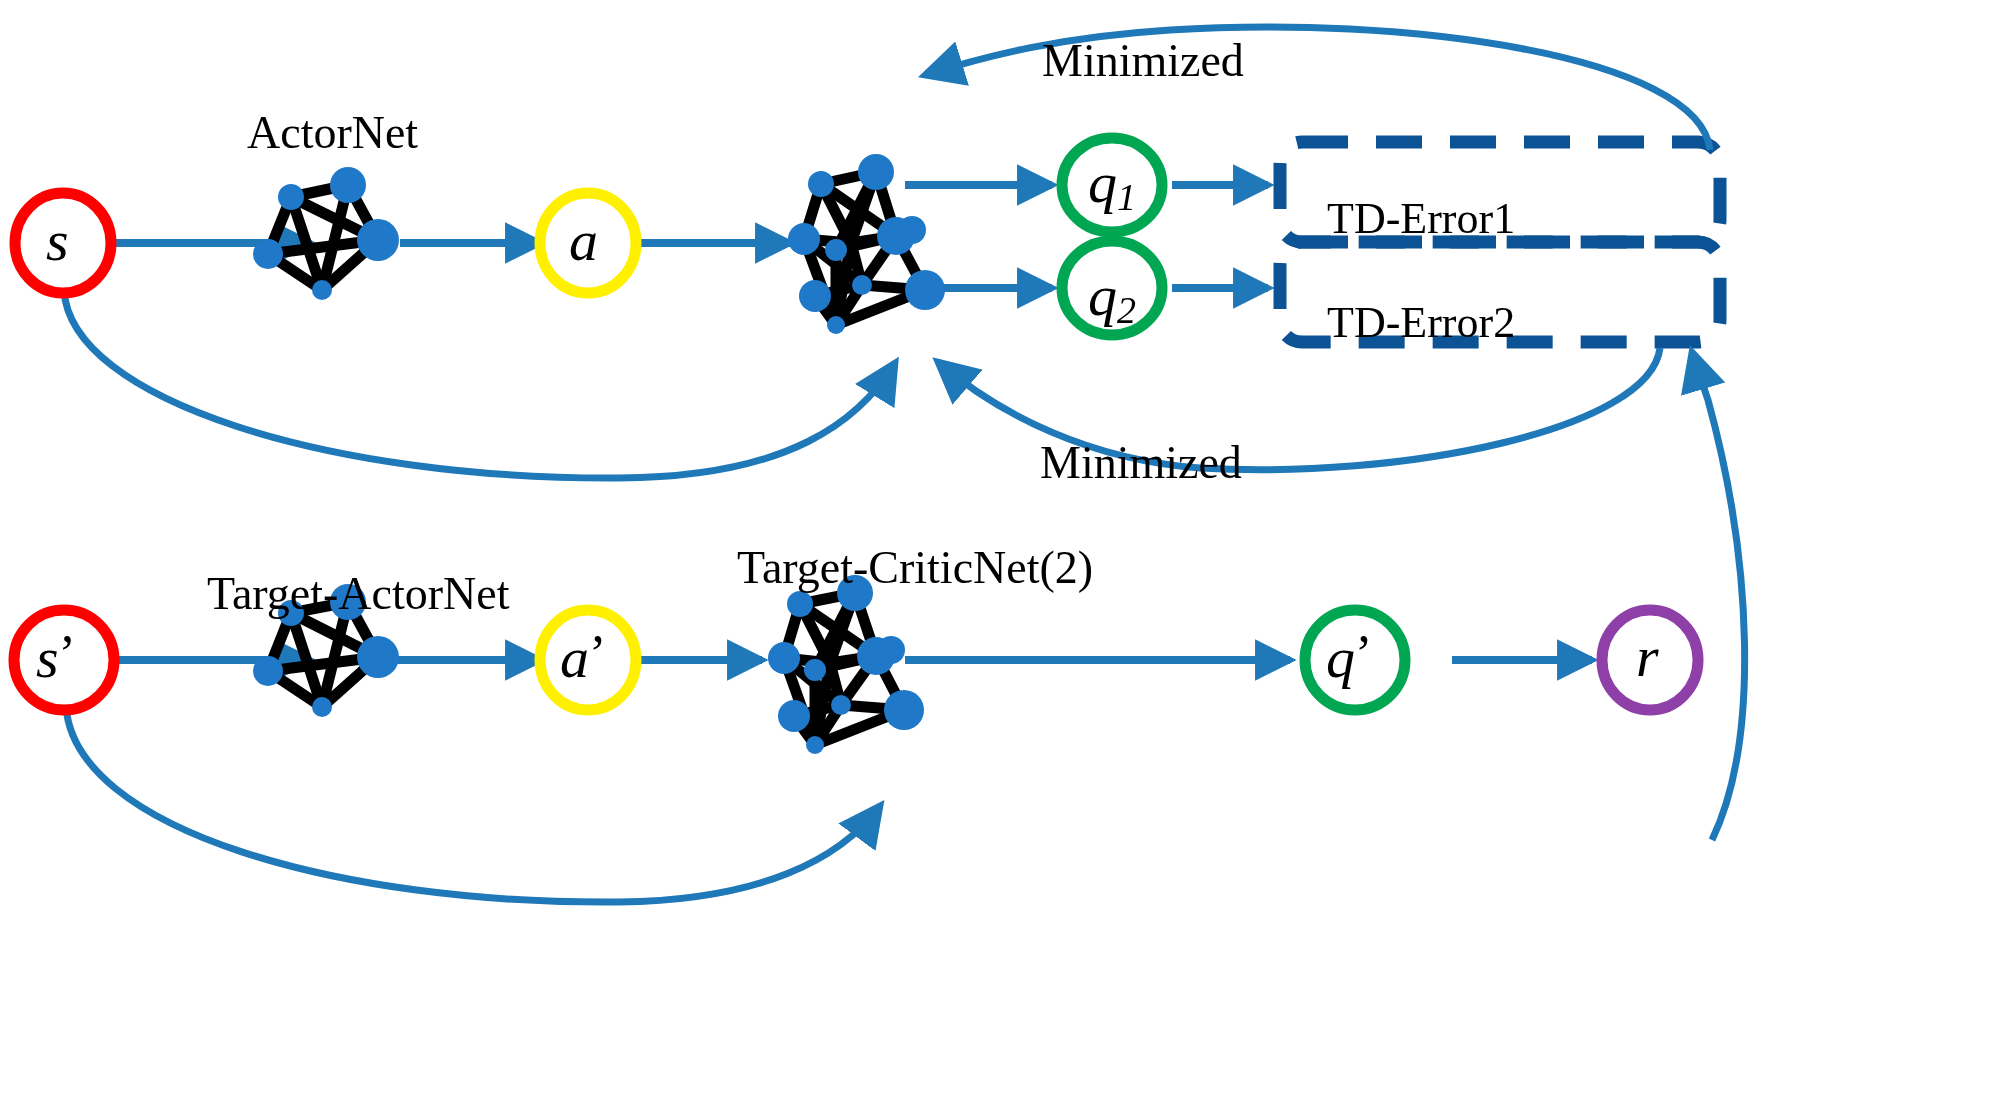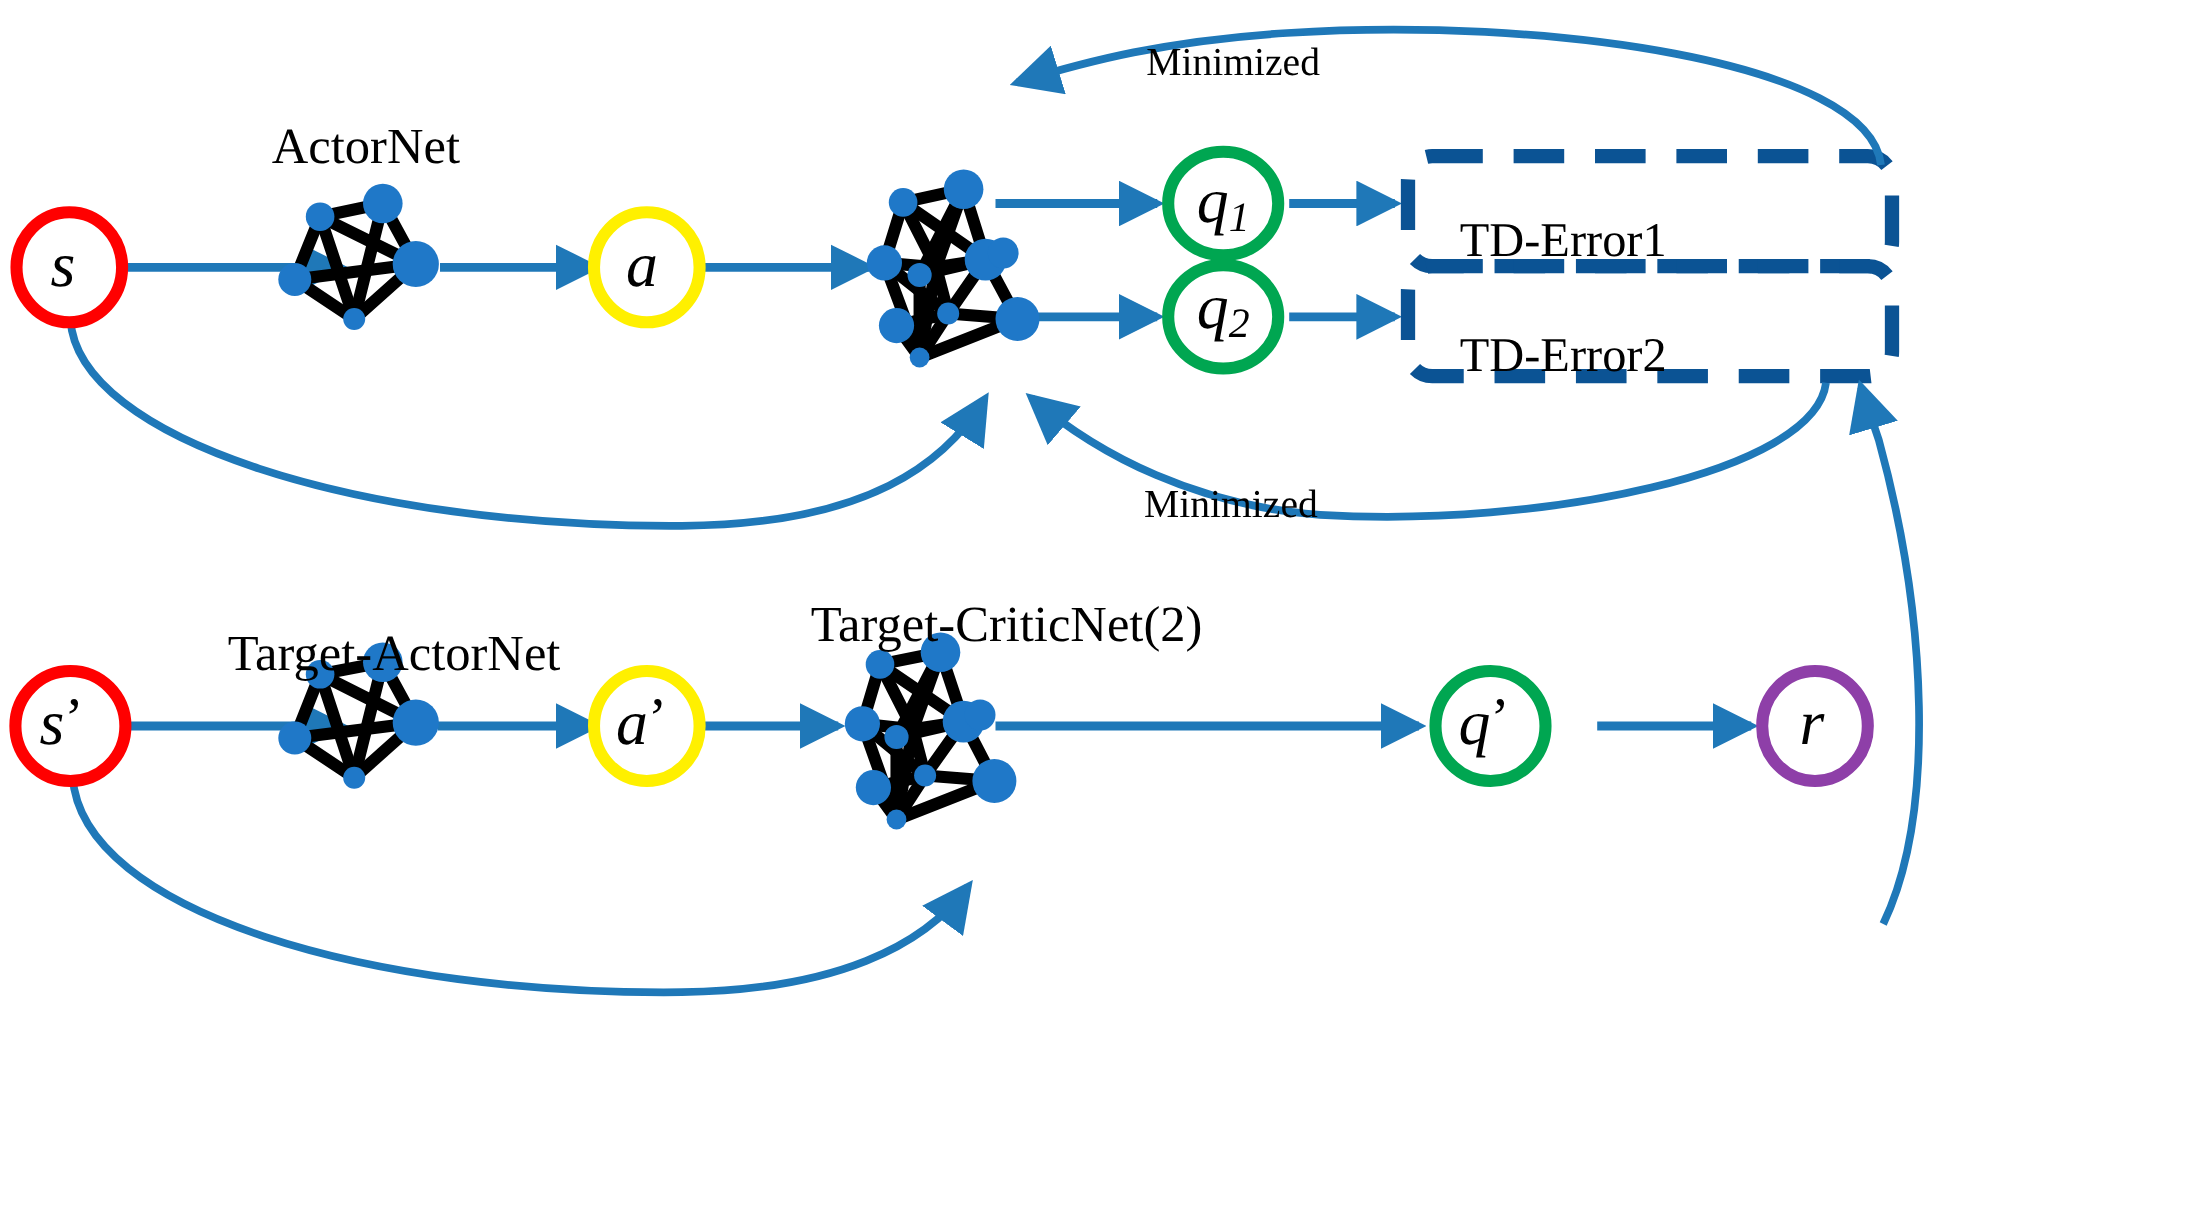--- a/index.html
+++ b/index.html
@@ -26,21 +26,21 @@
   }
   .lbl {
     position: absolute;
     white-space: nowrap;
     color: #000000;
     font-family: "Liberation Serif", "DejaVu Serif", serif;
     line-height: 1;
     user-select: none;
   }
   .net-lbl { font-size: 46px; }
-  .min-lbl { font-size: 36px; }
+  .min-lbl { font-size: 46px; }
   .td-lbl  { font-size: 44px; margin-top: 29px; }
   .node-lbl {
     font-style: italic;
     font-size: 58px;
   }
   .node-lbl .sub {
     font-size: 38px;
     font-style: italic;
     vertical-align: -0.22em;
   }
@@ -273,21 +273,21 @@
   </div>
 
   <div class="lbl node-lbl" style="left:569px; top:212px;">
     <span>a</span>
   </div>
 
   <div class="lbl node-lbl" style="left:1088px; top:154px;">
     <span>q</span><span class="sub">1</span>
   </div>
 
-  <div class="lbl node-lbl" style="left:1088px; top:250px;">
+  <div class="lbl node-lbl" style="left:1088px; top:267px;">
     <span>q</span><span class="sub">2</span>
   </div>
 
   <div class="lbl node-lbl" style="left:36px; top:628px;">
     <span>s</span><span class="prime">’</span>
   </div>
 
   <div class="lbl node-lbl" style="left:560px; top:628px;">
     <span>a</span><span class="prime">’</span>
   </div>

